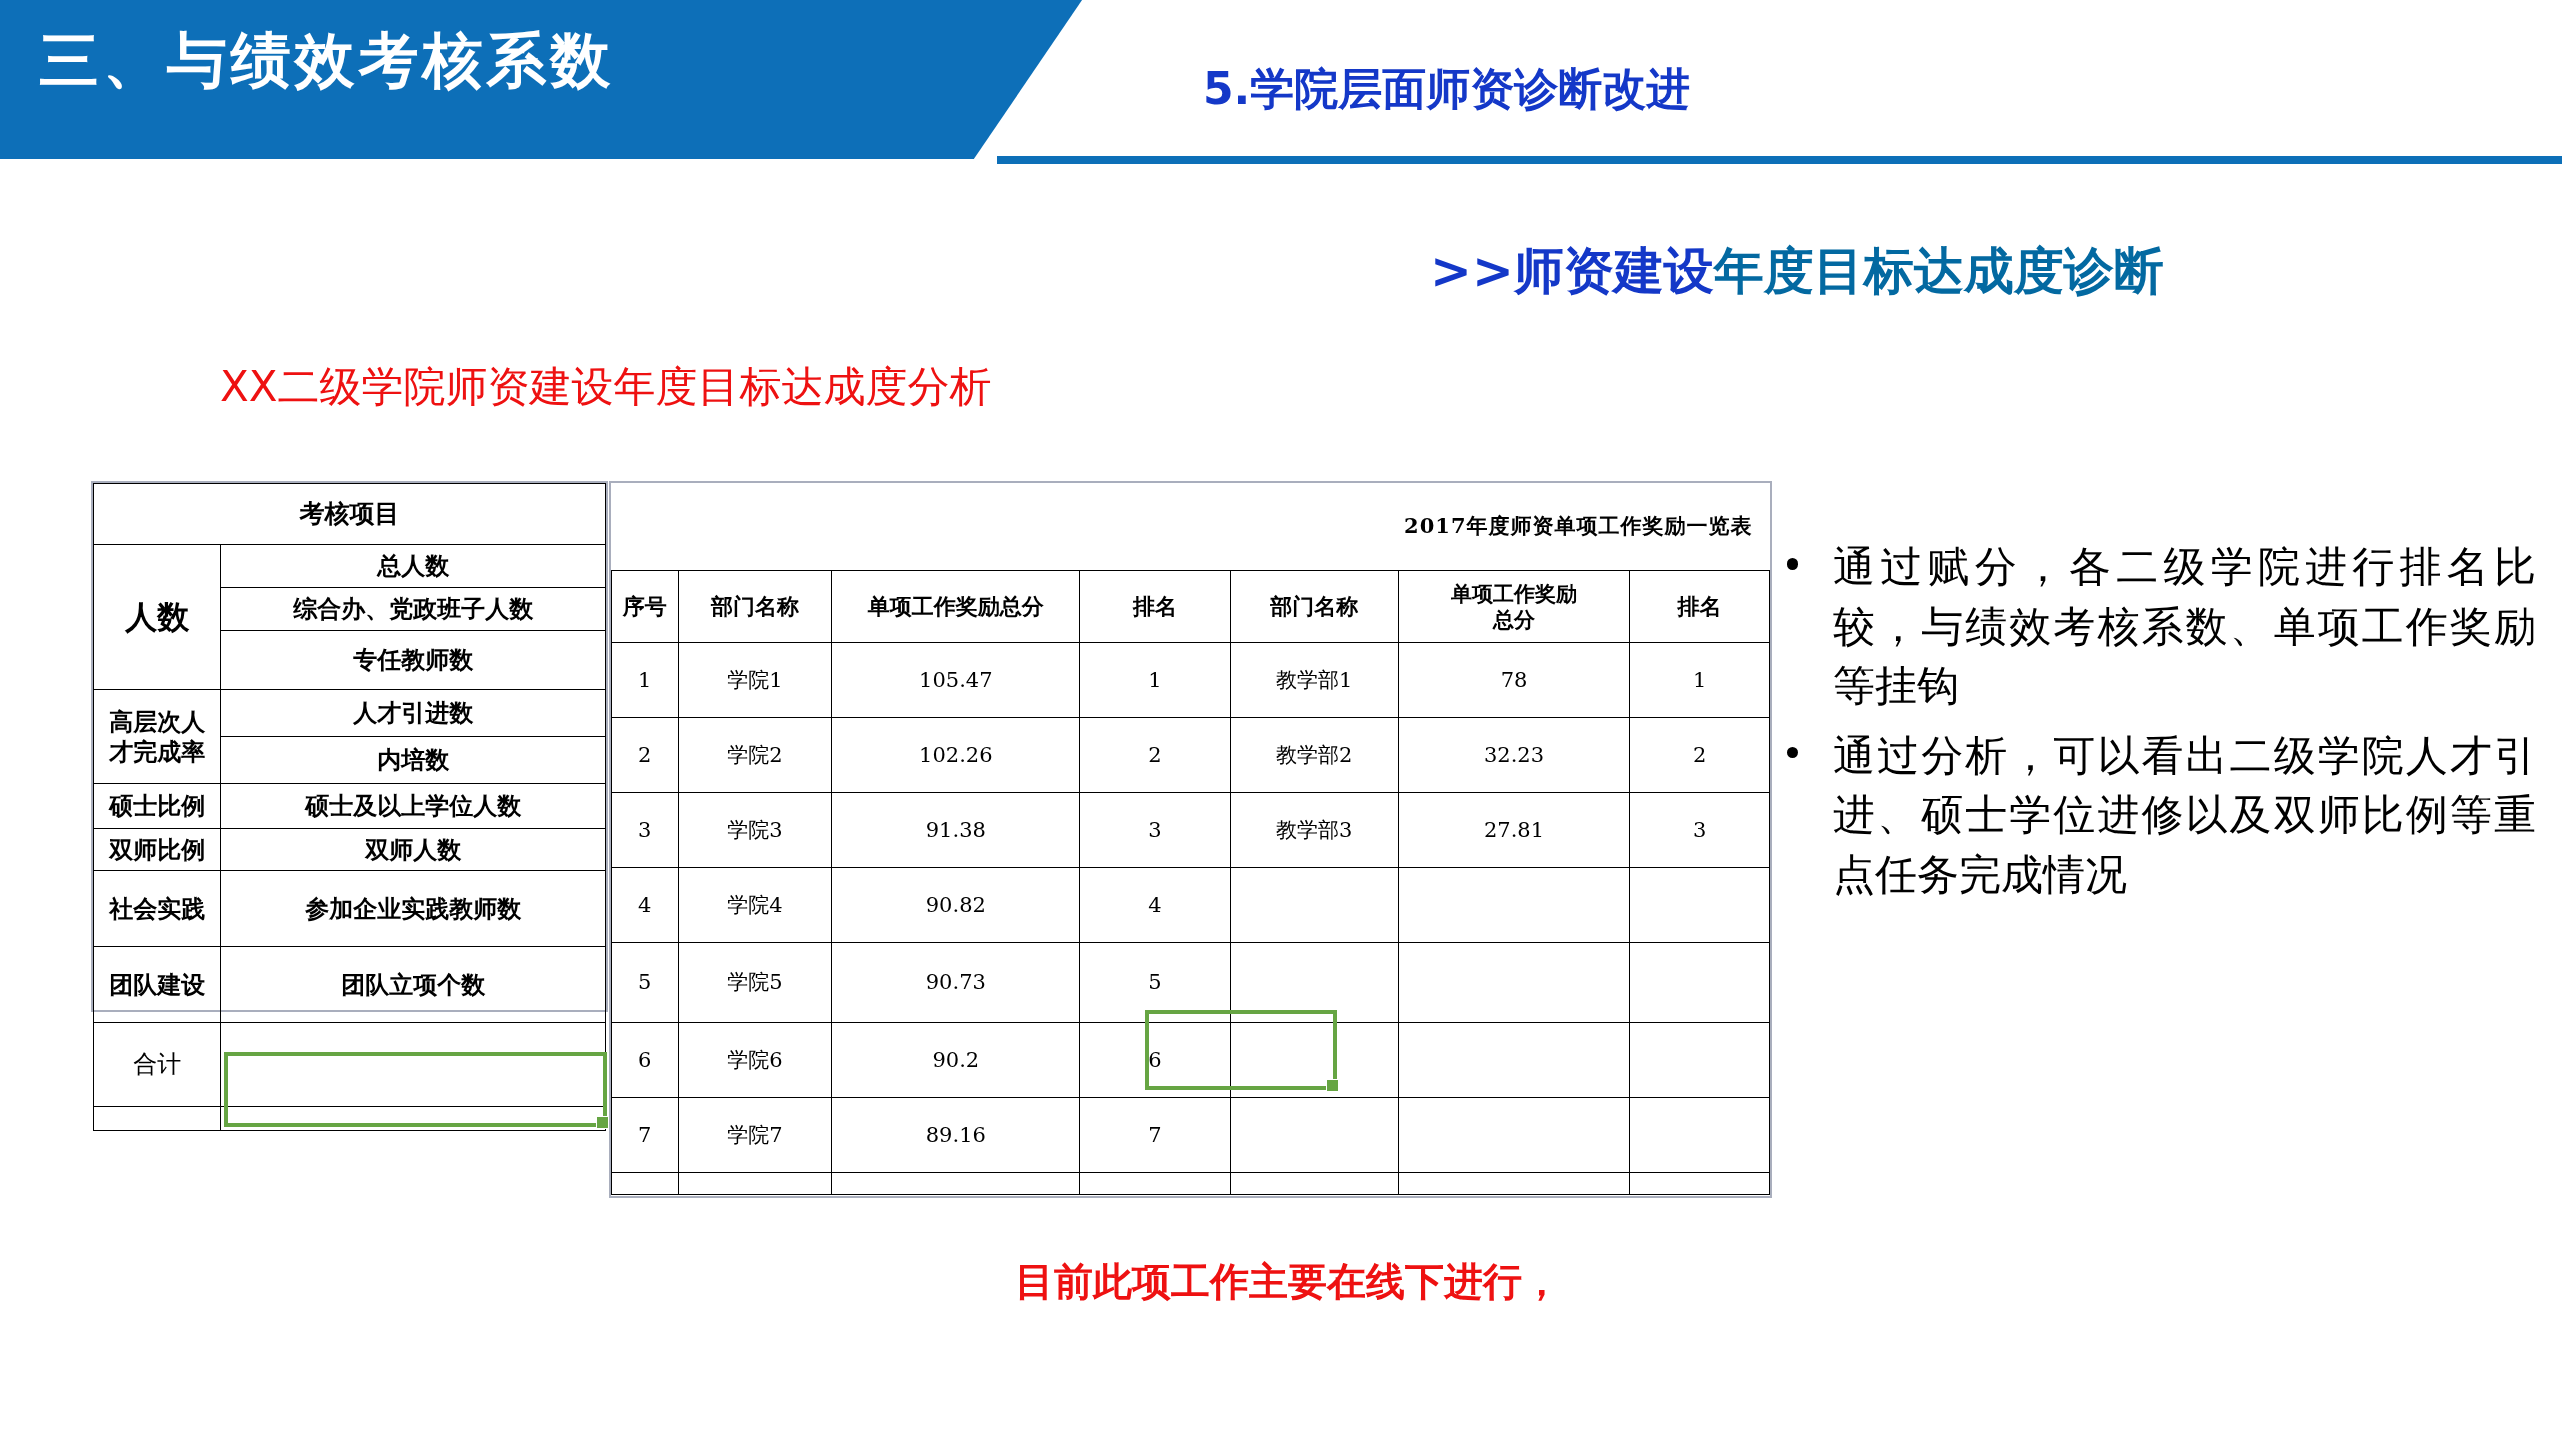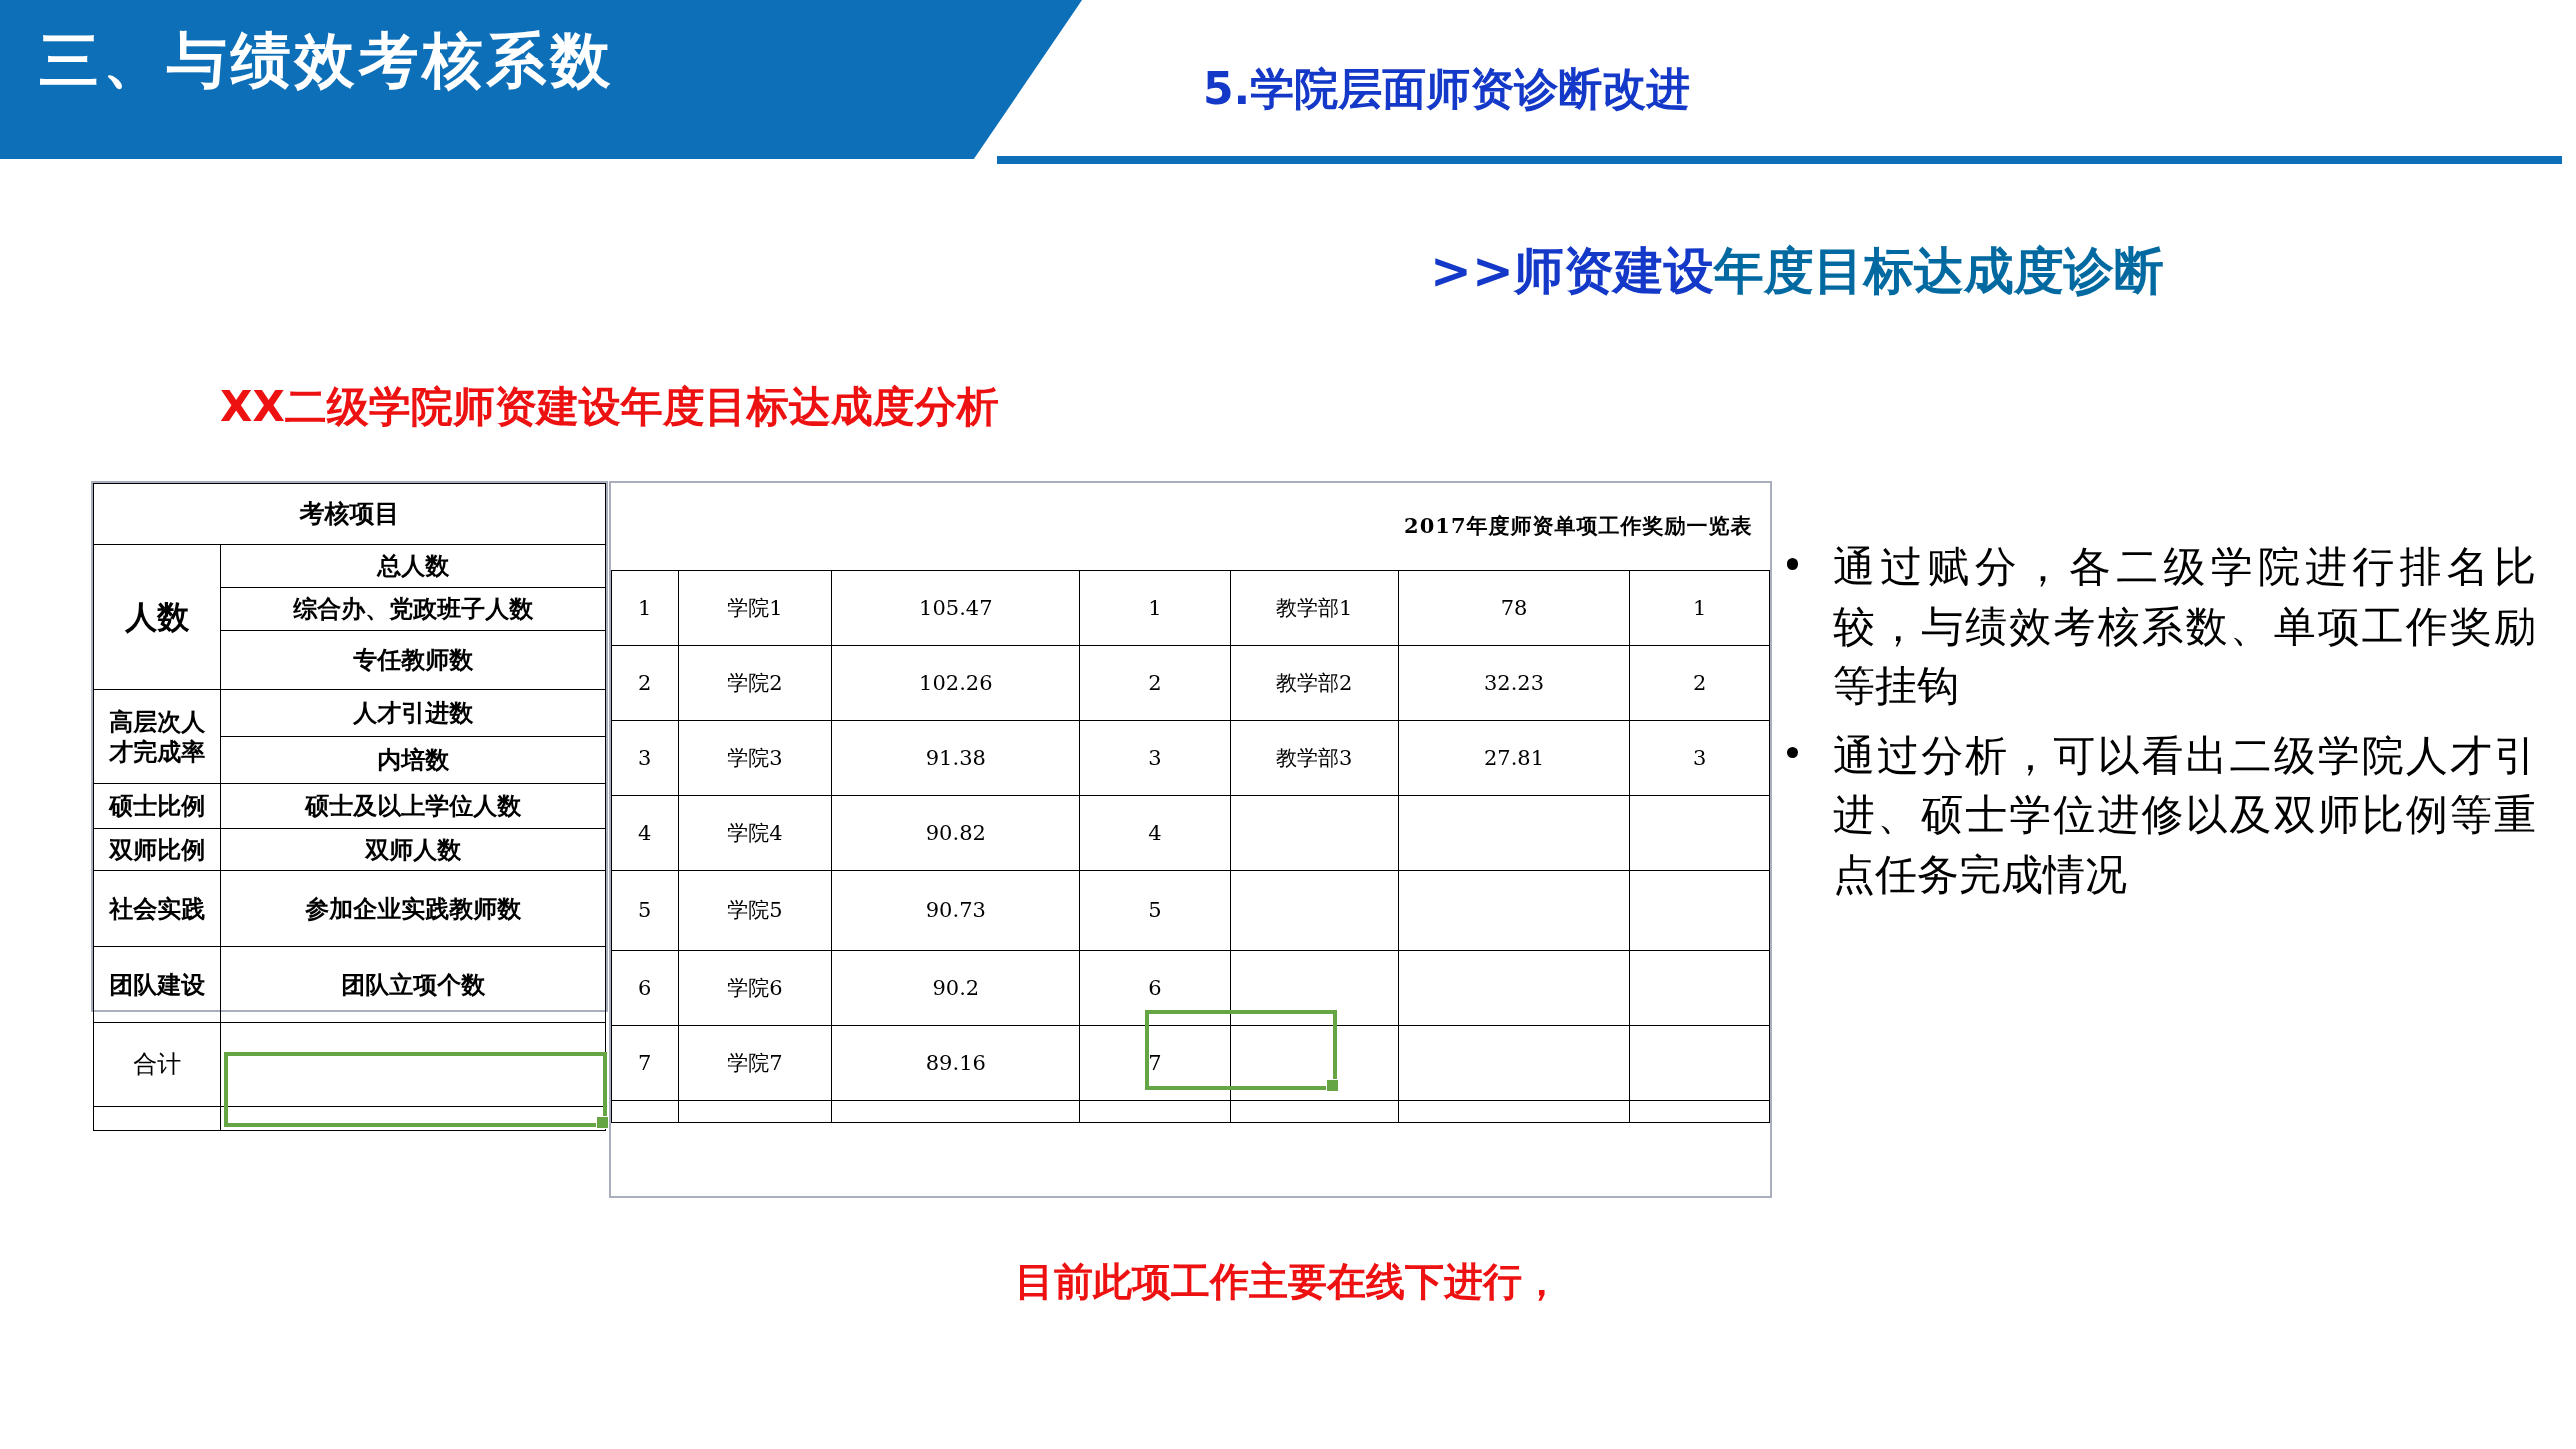--- a/index.html
+++ b/index.html
@@ -44,23 +44,22 @@
     font-size:50px;font-weight:bold;white-space:nowrap;
     font-family:"DejaVu Sans","Liberation Sans",sans-serif;
   }
   #subtitle .blue{color:#1438c8;}
   #subtitle .black{color:#0369a1;}
 
   
   #red-heading{
     position:absolute;left:220px;top:359px;
     color:#ee1111;
-    font-size:42px;font-weight:bold;white-space:nowrap;
-    font-family:"DejaVu Sans","Liberation Sans",sans-serif;
-    margin-top:20px;
+    font-size:42px;font-weight:normal;white-space:nowrap;
+    font-family:"DejaVu Sans","Liberation Sans",sans-serif;
   }
 
   
   #sheet-area{position:absolute;left:91px;top:481px;width:1681px;height:717px;}
 
   .sheet{
     position:absolute;top:0;
     border:2.9px solid #a9aebd;
     background:#ffffff;
     box-sizing:border-box;
@@ -213,20 +212,29 @@
           <col style="width:227px">
         <col style="width:138px">
           <col style="width:154px">
           <col style="width:212px">
           <col style="width:128px">
       </colgroup>
       <tbody>
         <tr>
           <td colspan="7" class="sheet-title" style="height:87px;border:none;border-bottom:1.9px solid #000;text-align:right;padding-right:17px">2017年度师资单项工作奖励一览表</td>
         </tr>
+        <tr>
+          <td class="bold" style="height:71px;font-size:22px">序号</td>
+          <td class="bold" style="font-size:22px">部门名称</td>
+          <td class="bold" style="font-size:22px">单项工作奖励总分</td>
+          <td class="bold" style="font-size:22px">排名</td>
+          <td class="bold" style="font-size:22px">部门名称</td>
+          <td class="bold" style="font-size:21px;line-height:1.2"><span>单项工作奖励</span><br><span>总分</span></td>
+          <td class="bold" style="font-size:22px">排名</td>
+        </tr>
 
         <tr>
           <td style="height:74px">1</td>
           <td>学院1</td>
           <td>105.47</td>
           <td>1</td>
           <td>教学部1</td>
           <td>78</td>
           <td>1</td>
         </tr>

